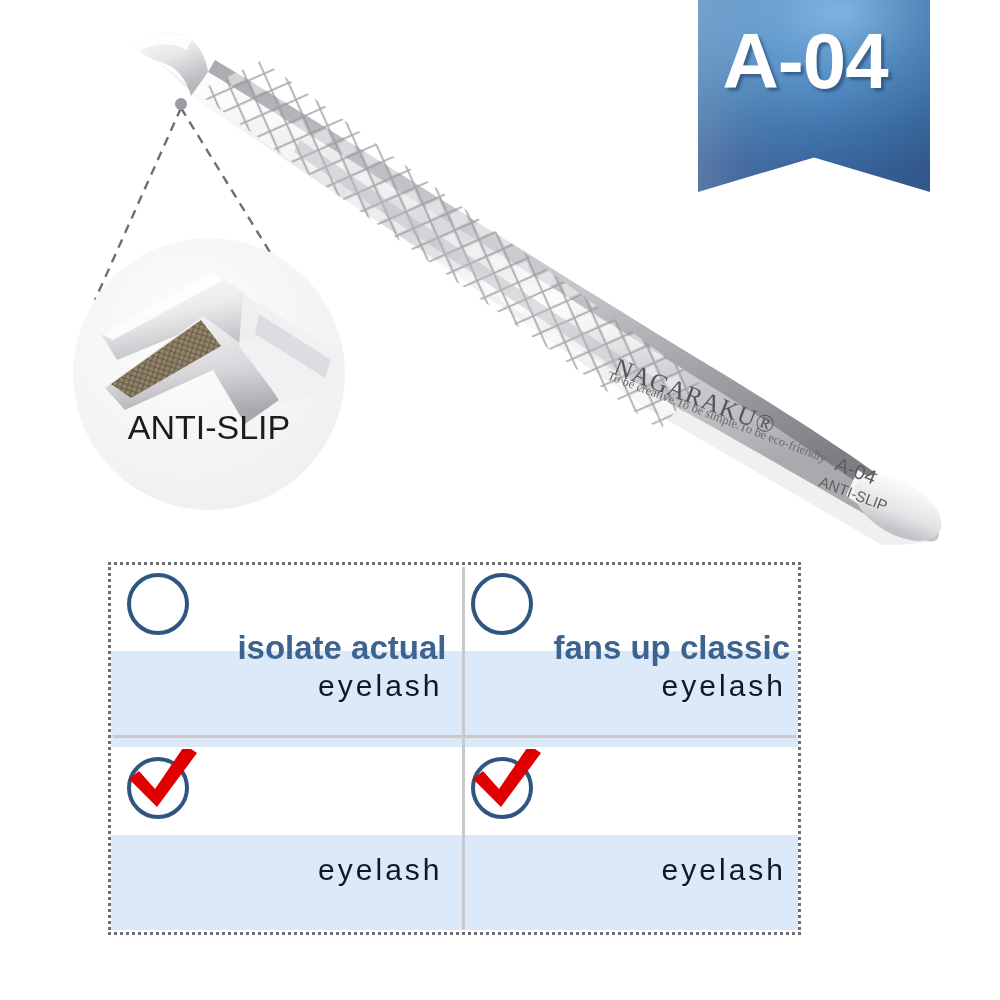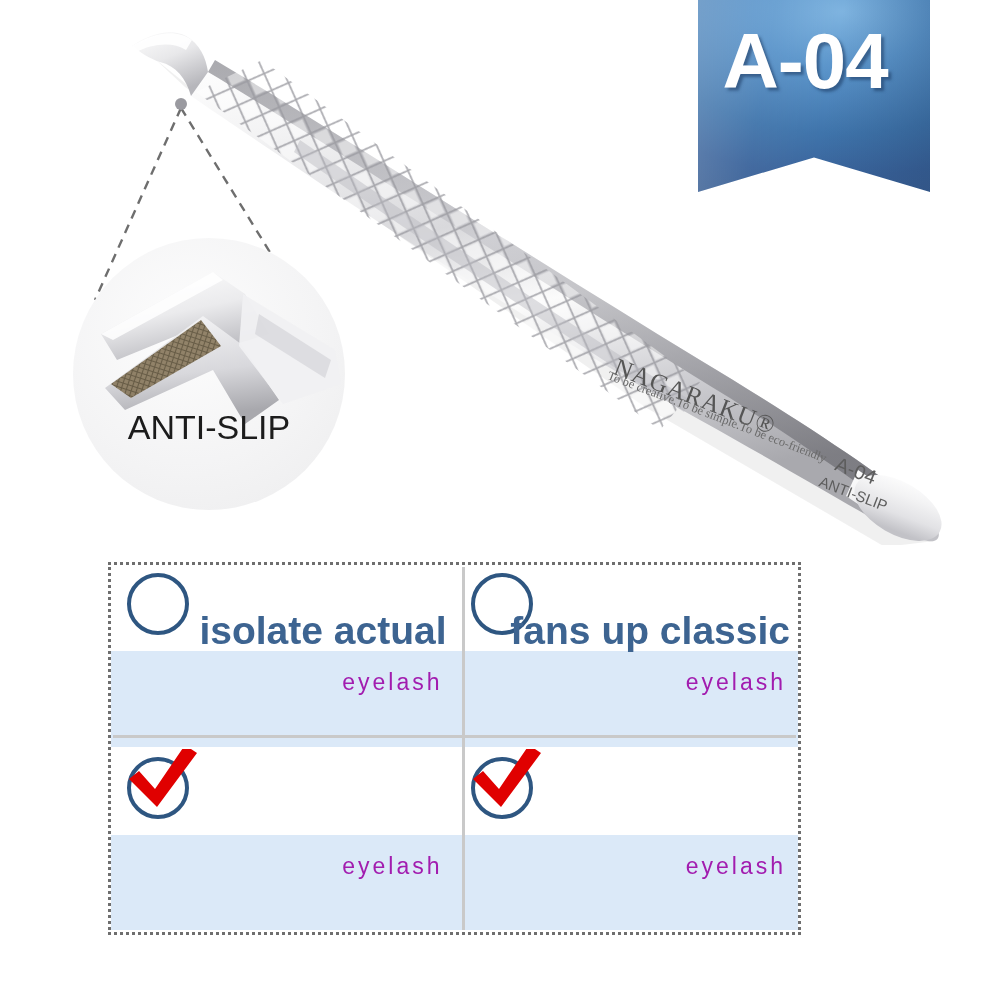--- a/index.html
+++ b/index.html
@@ -174,33 +174,33 @@
   .quad-check {
     position: absolute;
     left: -4px;
     top: -16px;
     width: 78px;
     height: 78px;
   }
   .quad-title {
     position: absolute;
     right: 8px;
-    top: 44px;
+    top: 64px;
     color: #3d6491;
-    font-size: 39px;
+    font-size: 33px;
     font-weight: bold;
     white-space: nowrap;
     font-family: "Liberation Sans", sans-serif;
   }
   .quad-sub {
     position: absolute;
     right: 12px;
     top: 104px;
-    color: #a21caf;
-    font-size: 23px;
+    color: #0f172a;
+    font-size: 30px;
     letter-spacing: 3px;
     white-space: nowrap;
     font-family: "Liberation Sans", sans-serif;
   }
   .vline {
     position: absolute;
     left: 351px;
     top: 2px;
     bottom: 2px;
     width: 3px;

